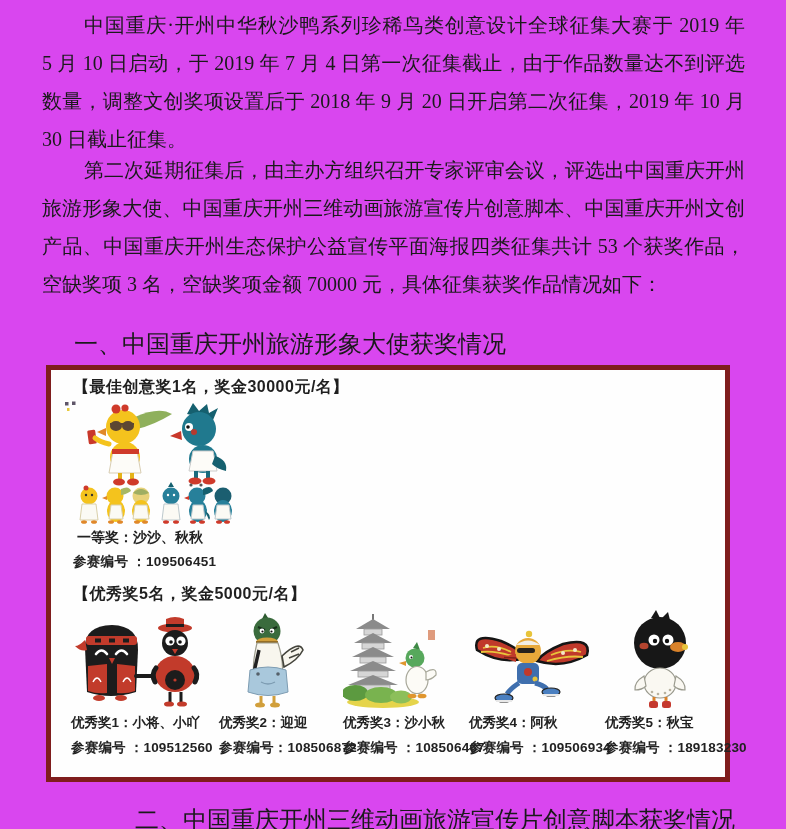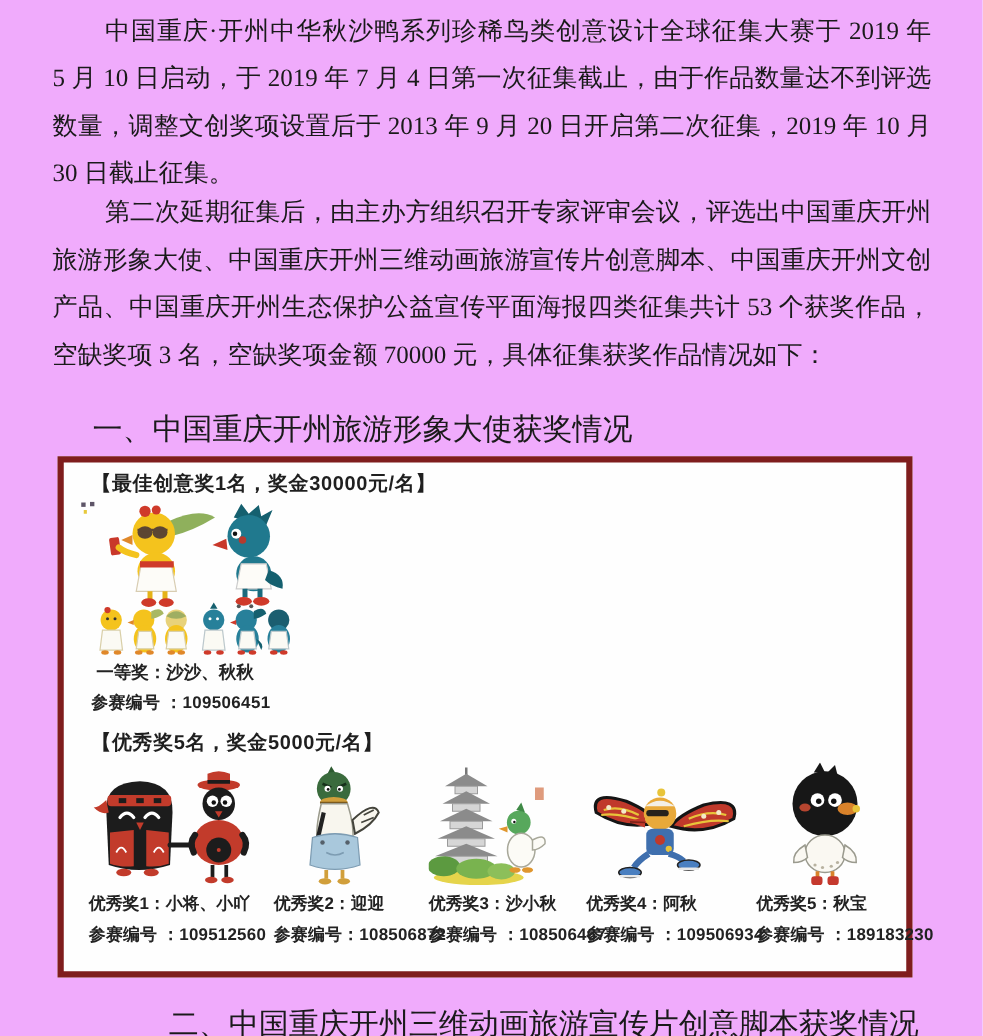--- a/index.html
+++ b/index.html
@@ -1,20 +1,20 @@
 <!DOCTYPE html>
 <html><head>
 <meta charset="utf-8">
 <style>
   html,body{margin:0;padding:0;}
   body{
     width:786px;height:829px;background:#fdfdfd;overflow:hidden;
     font-family:"Liberation Serif","DejaVu Serif",serif;color:#1a1a1a;
   }
-  .page{position:relative;width:786px;height:829px;background:#f0abfc;}
+  .page{position:relative;width:786px;height:829px;background:#d946ef;}
 
   
   .para{position:absolute;left:42px;width:703px;font-size:20px;}
   .tline{height:38px;line-height:38px;text-align:justify;text-align-last:justify;}
   .tline-last{text-align-last:left;}
   .para .tline:first-child{text-indent:42px;}
   #para1{top:6px;}
   #para2{top:151px;}
 
   .heading{position:absolute;left:32px;width:703px;font-size:24px;line-height:28px;text-indent:42px;margin-top:12px;}
@@ -47,21 +47,21 @@
   #wcol5{left:554px;}
 </style>
 </head>
 <body>
 
 <div class="page">
 
   <div id="para1" class="para">
       <div class="tline">中国重庆·开州中华秋沙鸭系列珍稀鸟类创意设计全球征集大赛于 2019 年</div>
       <div class="tline">5 月 10 日启动，于 2019 年 7 月 4 日第一次征集截止，由于作品数量达不到评选</div>
-      <div class="tline">数量，调整文创奖项设置后于 2013 年 9 月 20 日开启第二次征集，2019 年 10 月</div>
+      <div class="tline">数量，调整文创奖项设置后于 2018 年 9 月 20 日开启第二次征集，2019 年 10 月</div>
       <div class="tline tline-last">30 日截止征集。</div>
     </div>
 
   <div id="para2" class="para">
       <div class="tline">第二次延期征集后，由主办方组织召开专家评审会议，评选出中国重庆开州</div>
       <div class="tline">旅游形象大使、中国重庆开州三维动画旅游宣传片创意脚本、中国重庆开州文创</div>
       <div class="tline">产品、中国重庆开州生态保护公益宣传平面海报四类征集共计 53 个获奖作品，</div>
       <div class="tline tline-last">空缺奖项 3 名，空缺奖项金额 70000 元，具体征集获奖作品情况如下：</div>
     </div>
 

